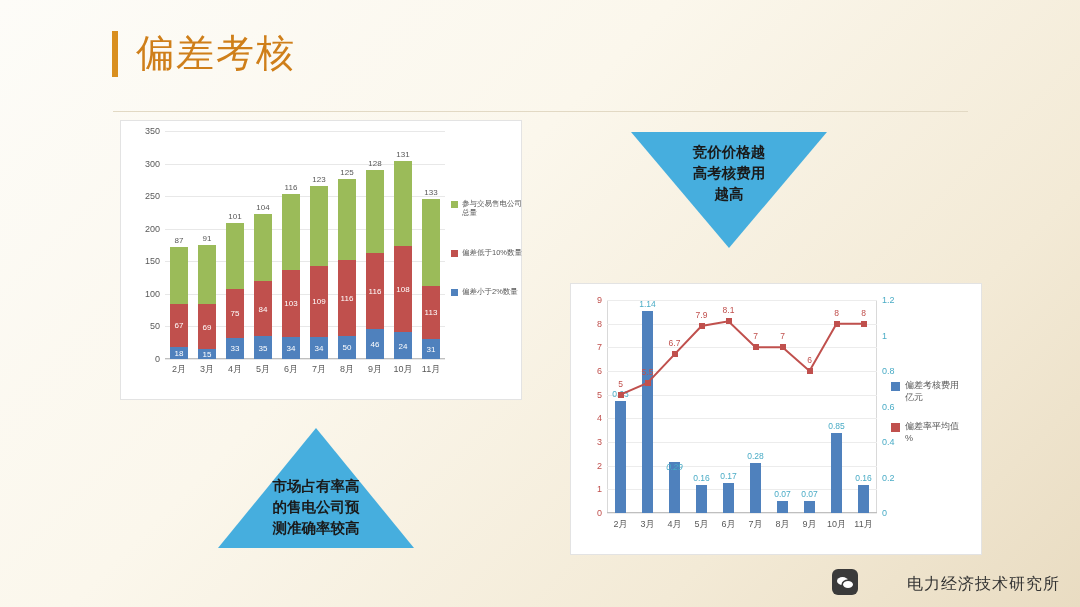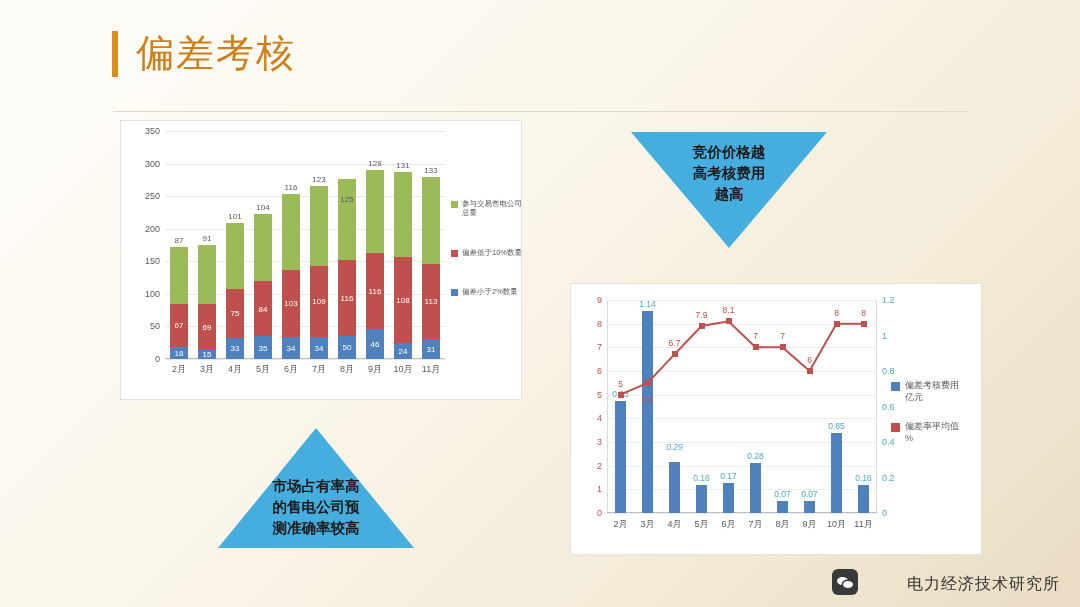--- a/index.html
+++ b/index.html
@@ -169,53 +169,53 @@
       </div>
       <div class="xtick-left" style="left: 154px;">7月</div>
       <div class="bargroup" style="left: 173.32px; width: 17.36px;">
         <div class="seg" style="height: 23.4514px; background: rgb(79, 129, 189);">
           <div class="seg-label" style="color: rgb(255, 255, 255);">50</div>
         </div>
         <div class="seg" style="height: 75.5657px; background: rgb(192, 80, 77);">
           <div class="seg-label" style="color: rgb(255, 255, 255);">116</div>
         </div>
         <div class="seg" style="height: 81.4286px; background: rgb(155, 187, 89);">
-          <div class="seg-label" style="color: rgb(89, 89, 89); top: -2px; transform: translate(-50%, -100%); margin-top: 27px;">125</div>
+          <div class="seg-label" style="color: rgb(89, 89, 89); top: -2px; transform: translate(-50%, -100%);">125</div>
         </div>
       </div>
       <div class="xtick-left" style="left: 182px;">8月</div>
       <div class="bargroup" style="left: 201.32px; width: 17.36px;">
         <div class="seg" style="height: 29.9657px; background: rgb(79, 129, 189);">
           <div class="seg-label" style="color: rgb(255, 255, 255);">46</div>
         </div>
         <div class="seg" style="height: 75.5657px; background: rgb(192, 80, 77);">
           <div class="seg-label" style="color: rgb(255, 255, 255);">116</div>
         </div>
         <div class="seg" style="height: 83.3829px; background: rgb(155, 187, 89);">
           <div class="seg-label" style="color: rgb(89, 89, 89); top: -2px; transform: translate(-50%, -100%);">128</div>
         </div>
       </div>
       <div class="xtick-left" style="left: 210px;">9月</div>
       <div class="bargroup" style="left: 229.32px; width: 17.36px;">
-        <div class="seg" style="height: 16px; background: rgb(79, 129, 189);">
+        <div class="seg" style="height: 27px; background: rgb(79, 129, 189);">
           <div class="seg-label" style="color: rgb(255, 255, 255);">24</div>
         </div>
         <div class="seg" style="height: 86px; background: rgb(192, 80, 77);">
           <div class="seg-label" style="color: rgb(255, 255, 255);">108</div>
         </div>
         <div class="seg" style="height: 85.3371px; background: rgb(155, 187, 89);">
           <div class="seg-label" style="color: rgb(89, 89, 89); top: -2px; transform: translate(-50%, -100%);">131</div>
         </div>
       </div>
       <div class="xtick-left" style="left: 238px;">10月</div>
       <div class="bargroup" style="left: 257.32px; width: 17.36px;">
         <div class="seg" style="height: 20.1943px; background: rgb(79, 129, 189);">
           <div class="seg-label" style="color: rgb(255, 255, 255);">31</div>
         </div>
-        <div class="seg" style="height: 75px; background: rgb(192, 80, 77);">
+        <div class="seg" style="height: 53px; background: rgb(192, 80, 77);">
           <div class="seg-label" style="color: rgb(255, 255, 255);">113</div>
         </div>
         <div class="seg" style="height: 86.64px; background: rgb(155, 187, 89);">
           <div class="seg-label" style="color: rgb(89, 89, 89); top: -2px; transform: translate(-50%, -100%);">133</div>
         </div>
       </div>
       <div class="xtick-left" style="left: 266px;">11月</div>
     </div>
   <div id="legend-left">
       <div class="lg-row">
@@ -265,21 +265,21 @@
       <div class="ytick-r-right" style="top: 35.5px;">1</div>
       <div class="ytick-r-right" style="top: 0px;">1.2</div>
       <div id="right-axis"></div>
       <div class="rbar" style="left: 7.83px; width: 11.34px; height: 111.825px;"></div>
       <div class="rbar-label" style="left: 13.5px; top: 99.175px;">0.63</div>
       <div class="xtick-right" style="left: 13.5px;">2月</div>
       <div class="rbar" style="left: 34.83px; width: 11.34px; height: 202.35px;"></div>
       <div class="rbar-label" style="left: 40.5px; top: 8.65px;">1.14</div>
       <div class="xtick-right" style="left: 40.5px;">3月</div>
       <div class="rbar" style="left: 61.83px; width: 11.34px; height: 51.475px;"></div>
-      <div class="rbar-label" style="left: 67.5px; top: 152px; font-style: italic;">0.29</div>
+      <div class="rbar-label" style="left: 67.5px; top: 172px; font-style: italic;">0.29</div>
       <div class="xtick-right" style="left: 67.5px;">4月</div>
       <div class="rbar" style="left: 88.83px; width: 11.34px; height: 28.4px;"></div>
       <div class="rbar-label" style="left: 94.5px; top: 182.6px;">0.16</div>
       <div class="xtick-right" style="left: 94.5px;">5月</div>
       <div class="rbar" style="left: 115.83px; width: 11.34px; height: 30.175px;"></div>
       <div class="rbar-label" style="left: 121.5px; top: 180.825px;">0.17</div>
       <div class="xtick-right" style="left: 121.5px;">6月</div>
       <div class="rbar" style="left: 142.83px; width: 11.34px; height: 49.7px;"></div>
       <div class="rbar-label" style="left: 148.5px; top: 161.3px;">0.28</div>
       <div class="xtick-right" style="left: 148.5px;">7月</div>
@@ -294,21 +294,21 @@
       <div class="xtick-right" style="left: 229.5px;">10月</div>
       <div class="rbar" style="left: 250.83px; width: 11.34px; height: 28.4px;"></div>
       <div class="rbar-label" style="left: 256.5px; top: 182.6px;">0.16</div>
       <div class="xtick-right" style="left: 256.5px;">11月</div>
       <svg width="270" height="213" style="position: absolute; left: 0px; top: 0px;">
         <polyline points="13.5,94.66666666666666 40.5,82.83333333333331 67.5,54.43333333333334 94.5,26.03333333333333 121.5,21.30000000000001 148.5,47.33333333333334 175.5,47.33333333333334 202.5,71 229.5,23.666666666666686 256.5,23.666666666666686" fill="none" stroke="#c0504d" stroke-width="2"></polyline>
       </svg>
       <div class="lpoint" style="left: 13.5px; top: 94.6667px;"></div>
       <div class="lpt-label" style="left: 13.5px; top: 88.6667px;">5</div>
       <div class="lpoint" style="left: 40.5px; top: 82.8333px;"></div>
-      <div class="lpt-label" style="left: 40.5px; top: 76.8333px; margin-top: 28px;">5.5</div>
+      <div class="lpt-label" style="left: 40.5px; top: 76.8333px;">5.5</div>
       <div class="lpoint" style="left: 67.5px; top: 54.4333px;"></div>
       <div class="lpt-label" style="left: 67.5px; top: 48.4333px;">6.7</div>
       <div class="lpoint" style="left: 94.5px; top: 26.0333px;"></div>
       <div class="lpt-label" style="left: 94.5px; top: 20.0333px;">7.9</div>
       <div class="lpoint" style="left: 121.5px; top: 21.3px;"></div>
       <div class="lpt-label" style="left: 121.5px; top: 15.3px;">8.1</div>
       <div class="lpoint" style="left: 148.5px; top: 47.3333px;"></div>
       <div class="lpt-label" style="left: 148.5px; top: 41.3333px;">7</div>
       <div class="lpoint" style="left: 175.5px; top: 47.3333px;"></div>
       <div class="lpt-label" style="left: 175.5px; top: 41.3333px;">7</div>

